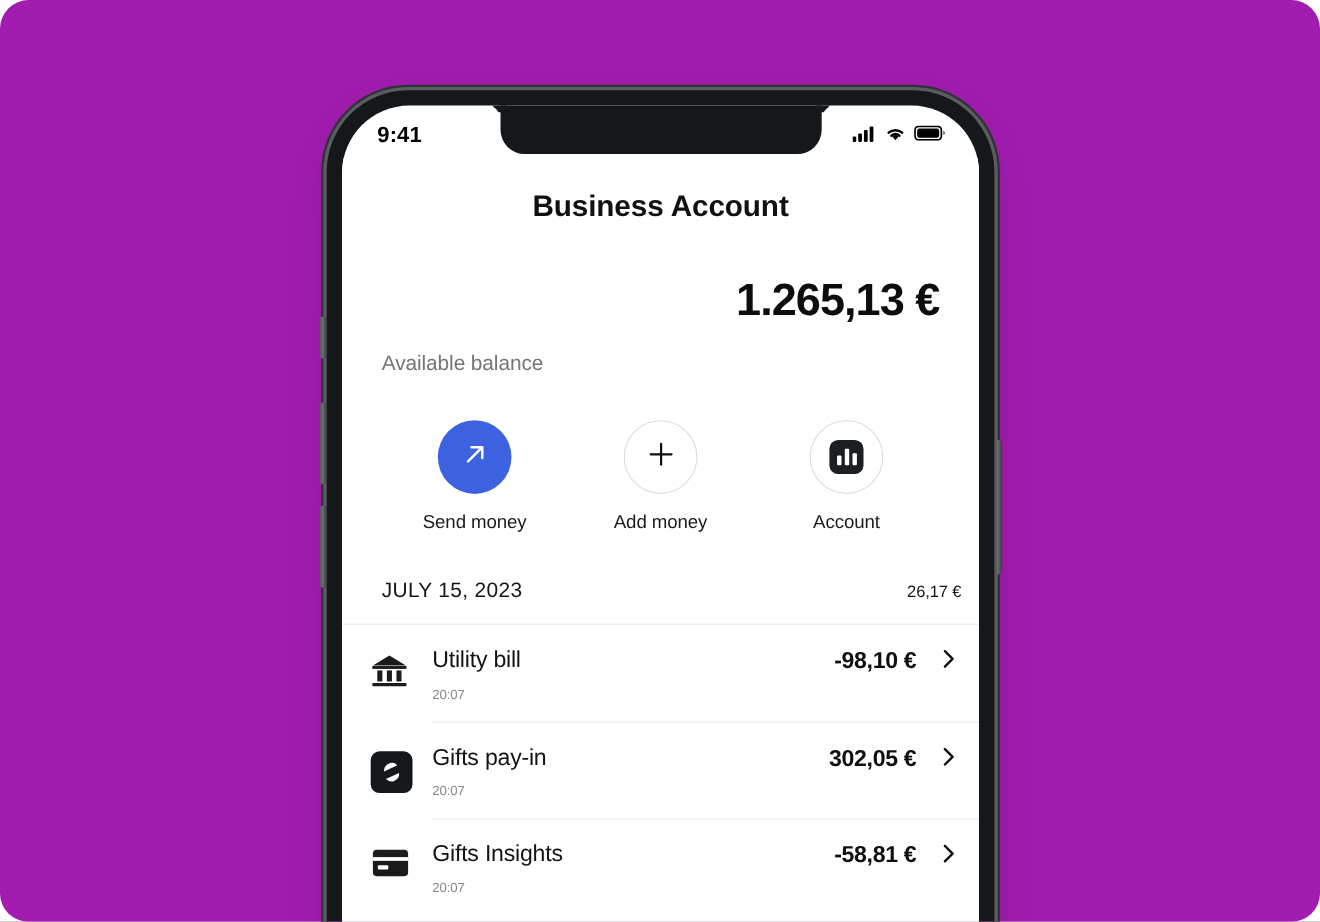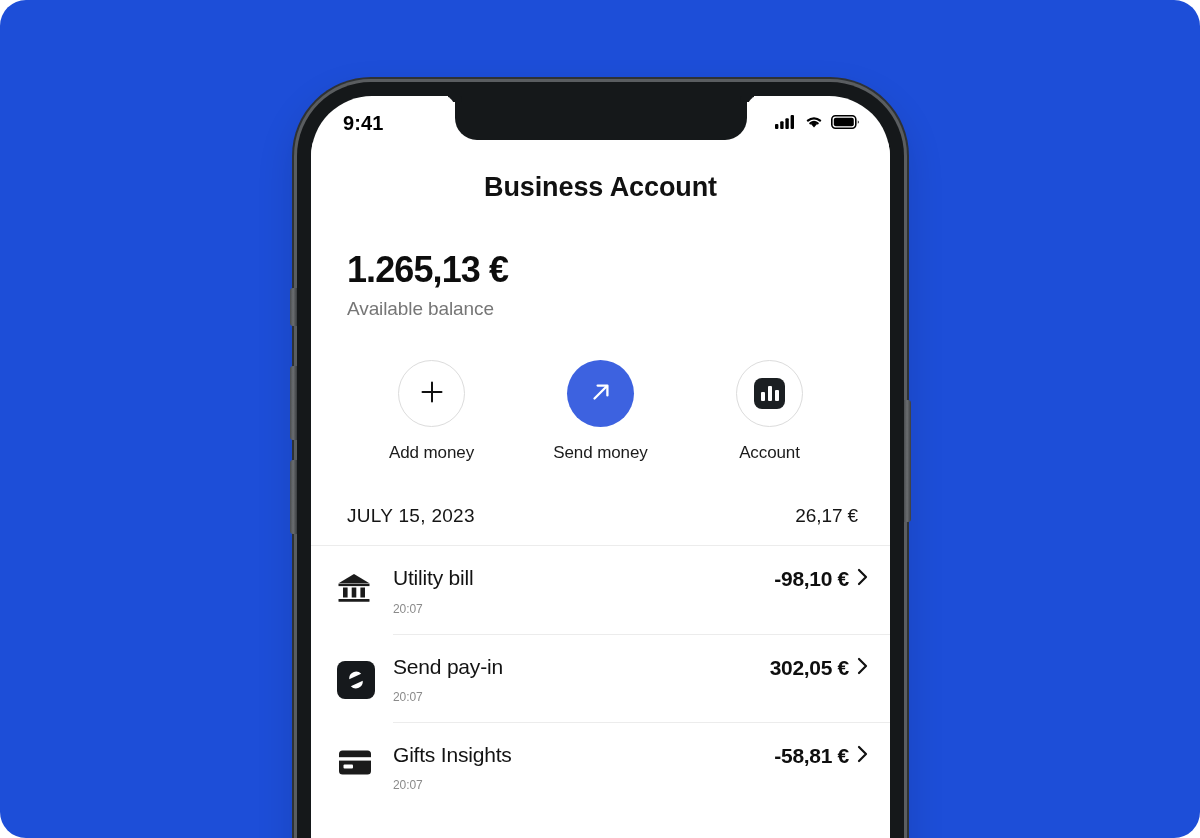--- a/index.html
+++ b/index.html
@@ -9,21 +9,21 @@
     height: 838px;
     overflow: hidden;
     font-family: "Liberation Sans", sans-serif;
     background: #ffffff;
   }
 
   #canvas {
     position: relative;
     width: 1200px;
     height: 838px;
-    background: #1d4ed8;
+    background: #a21caf;
     border-radius: 26px;
     overflow: hidden;
     text-decoration: underline;
   }
 
   
   #phone {
     position: absolute;
     left: 297px;
     top: 82px;
@@ -132,30 +132,31 @@
     font-weight: 700;
     color: #111;
     padding-top: 30px;
     letter-spacing: -0.1px;
   }
 
   #balance-block {
     padding: 48px 36px 0 36px;
   }
   #balance-amount {
-    font-size: 36px;
+    font-size: 41px;
     font-weight: 700;
     color: #0d0d0d;
     letter-spacing: -0.9px;
     line-height: 1.06;
+    text-align: right;
   }
   #balance-label {
     font-size: 19px;
     color: #767676;
-    margin-top: 9px;
+    margin-top: 26px;
     letter-spacing: -0.1px;
   }
 
   
   #actions {
     display: flex;
     padding: 40px 36px 0 36px;
   }
   .action {
     flex: 1;
@@ -200,30 +201,30 @@
   }
   .insights-tile i.b1 { height: 9px; }
   .insights-tile i.b2 { height: 15px; }
   .insights-tile i.b3 { height: 11px; }
 
   
   #date-header {
     display: flex;
     align-items: center;
     justify-content: space-between;
-    padding: 42px 32px 18px 36px;
+    padding: 42px 16px 18px 36px;
     border-bottom: 1px solid #ececec;
   }
   #date-label {
     font-size: 19px;
     color: #151515;
     letter-spacing: 0.3px;
   }
   #date-total {
-    font-size: 19px;
+    font-size: 15px;
     color: #151515;
     letter-spacing: -0.1px;
   }
 
   
   #tx-list { padding-left: 26px; }
   .tx-row {
     display: flex;
     align-items: flex-start;
     cursor: pointer;
@@ -253,21 +254,21 @@
     line-height: 1.35;
   }
   .tx-time {
     font-size: 12px;
     color: #8a8a8a;
     margin-top: 9px;
     letter-spacing: -0.1px;
   }
   .tx-right {
     display: flex;
-    gap: 8px;
+    gap: 24px;
     padding-top: 3px;
   }
   .tx-amount {
     font-size: 21px;
     font-weight: 700;
     color: #0f0f0f;
     letter-spacing: -0.3px;
     white-space: nowrap;
   }
   .chev { display: block; }
@@ -330,40 +331,40 @@
         <div id="nav-title">Business Account</div>
 
         <div id="balance-block">
           <div id="balance-amount">1.265,13 €</div>
           <div id="balance-label">Available balance</div>
         </div>
 
         <div id="actions">
 
           <div class="action">
-            <div class="action-circle outlined">
-              <span>
-                <svg width="30" height="30" viewBox="0 0 30 30">
-                  <path d="M15 5.5 L15 24.5 M5.5 15 L24.5 15" stroke="#111" stroke-width="2" stroke-linecap="round"></path>
-                </svg>
-              </span>
-            </div>
-            <div class="action-label">Add money</div>
-          </div>
-
-          <div class="action">
             <div class="action-circle filled">
               <span>
                 <svg width="30" height="30" viewBox="0 0 30 30">
                   <path d="M8.5 21.5 L21 9" stroke="#fff" stroke-width="2.3" stroke-linecap="round"></path>
                   <path d="M11.6 8.6 L21.4 8.6 L21.4 18.4" stroke="#fff" stroke-width="2.3" fill="none" stroke-linecap="round" stroke-linejoin="round"></path>
                 </svg>
               </span>
             </div>
             <div class="action-label">Send money</div>
+          </div>
+
+          <div class="action">
+            <div class="action-circle outlined">
+              <span>
+                <svg width="30" height="30" viewBox="0 0 30 30">
+                  <path d="M15 5.5 L15 24.5 M5.5 15 L24.5 15" stroke="#111" stroke-width="2" stroke-linecap="round"></path>
+                </svg>
+              </span>
+            </div>
+            <div class="action-label">Add money</div>
           </div>
 
           <div class="action">
             <div class="action-circle outlined">
               <span class="insights-tile">
                 <i class="b1"></i>
                   <i class="b2"></i>
                   <i class="b3"></i>
               </span>
             </div>
@@ -410,21 +411,21 @@
             <div class="tx-icon">
               <span class="logo-tile">
                 <svg width="22" height="22" viewBox="0 0 22 22">
                   <path d="M15.5 4.2 A7 7 0 0 0 4.2 11 Z" fill="#fff" transform="rotate(6 11 11)"></path>
                   <path d="M6.5 17.8 A7 7 0 0 0 17.8 11 Z" fill="#fff" transform="rotate(6 11 11)"></path>
                 </svg>
               </span>
             </div>
             <div class="tx-body">
               <div>
-                <div class="tx-name">Send pay-in</div>
+                <div class="tx-name">Gifts pay-in</div>
                 <div class="tx-time">20:07</div>
               </div>
               <div class="tx-right">
                 <div class="tx-amount">302,05 €</div>
                 <span class="chev">
                   <svg width="12" height="20" viewBox="0 0 12 20">
                     <path d="M2 3 L9 10 L2 17" stroke="#111" stroke-width="2.2" fill="none" stroke-linecap="round" stroke-linejoin="round"></path>
                   </svg>
                 </span>
               </div>

